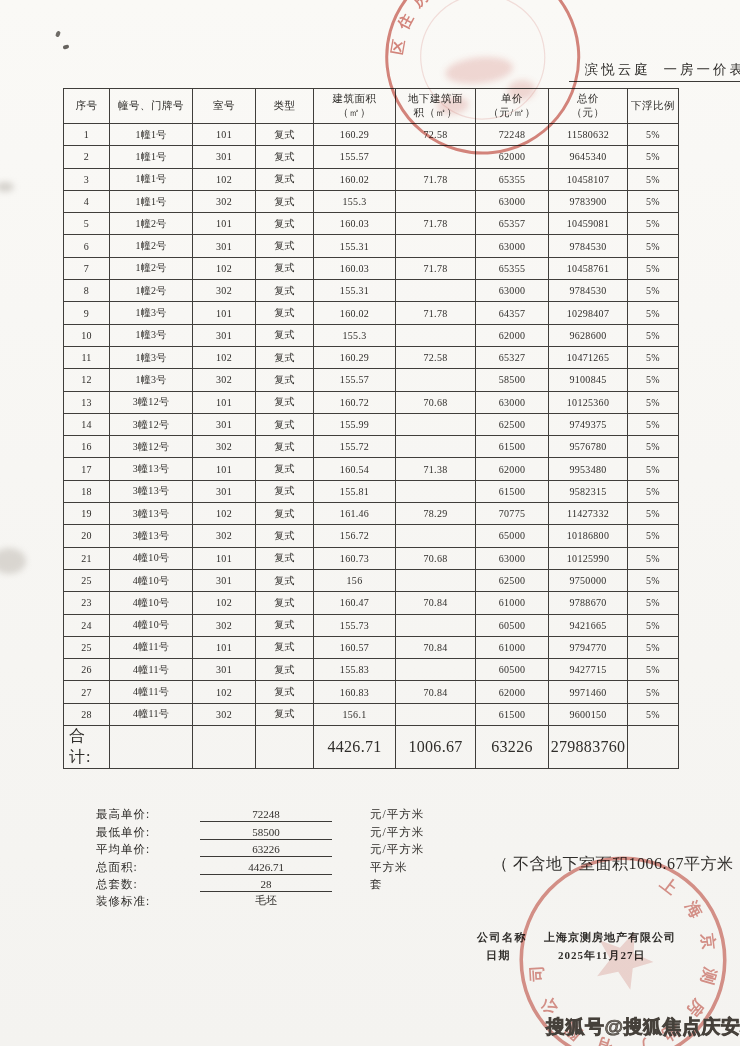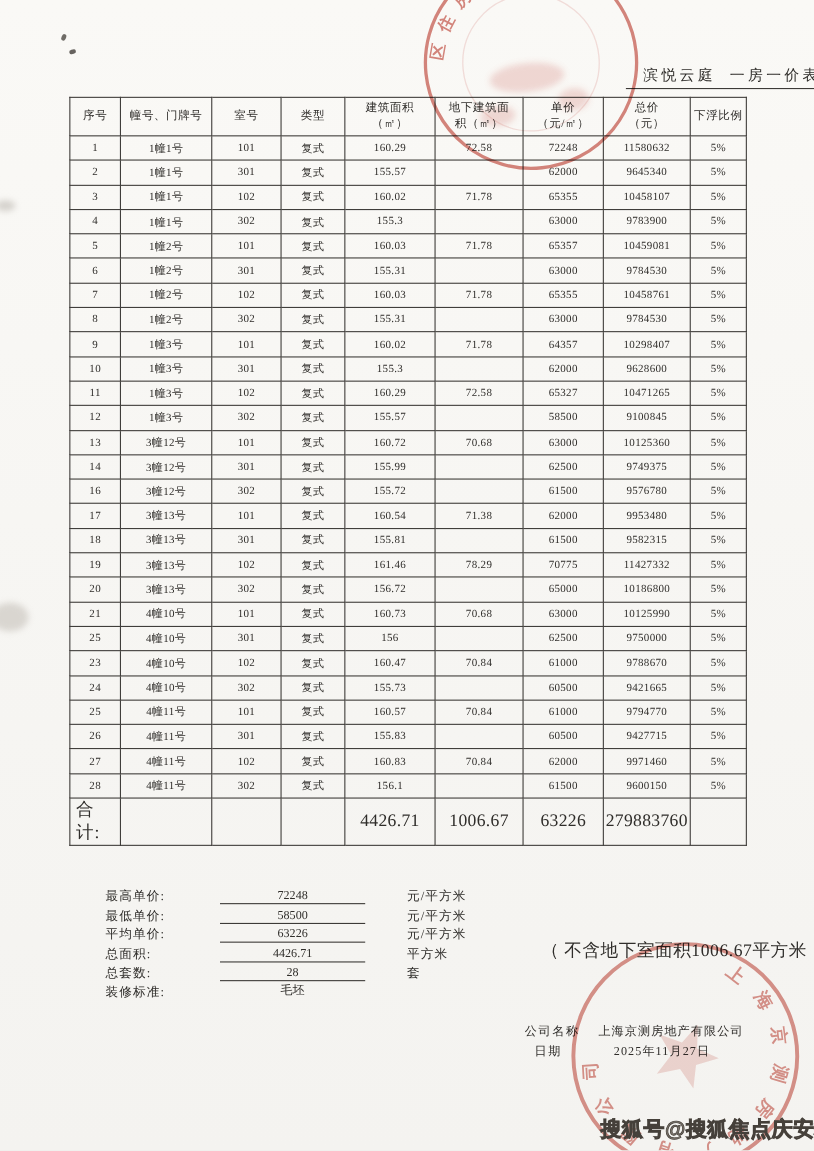--- a/index.html
+++ b/index.html
@@ -38,21 +38,21 @@
   .sum-row{display:flex;align-items:flex-end;height:17.4px;gap:28px;}
   .sum-label{display:inline-block;width:74px;font-size:11.5px;letter-spacing:1px;}
   .sum-value{
     display:inline-block;width:132px;text-align:center;font-size:11px;
     border-bottom:1.5px solid #3c3a37;margin:0 2px;padding-bottom:1px;
   }
   .sum-value.nounder{border-bottom:none;}
   .sum-unit{display:inline-block;font-size:11.5px;margin-left:8px;letter-spacing:1px;min-width:70px;}
   .sum-note{display:inline-block;font-size:16px;margin-left:24px;letter-spacing:0.5px;white-space:pre;}
   
-  .footer{position:absolute;left:477px;top:928px;font-size:11px;}
+  .footer{position:absolute;left:477px;top:928px;font-size:11px;font-weight:bold;}
   .f-row{display:flex;height:18px;align-items:center;}
   .f-label{letter-spacing:1.5px;}
   .f-row.company .f-value{margin-left:17px;letter-spacing:1px;}
   .f-row.date .f-label{margin-left:9px;}
   .f-row.date .f-value{margin-left:47px;letter-spacing:1px;}
   
   .stamp{position:absolute;pointer-events:none;mix-blend-mode:multiply;}
   .stamp-top{left:378px;top:-48px;width:210px;height:215px;opacity:0.62;transform:rotate(-6deg);}
   .stamp-bottom{left:506px;top:843px;width:234px;height:234px;opacity:0.55;transform:rotate(22deg);}
   .stamp text{fill:#bf3d30;font-family:"Liberation Serif","DejaVu Serif",serif;font-weight:bold;}

